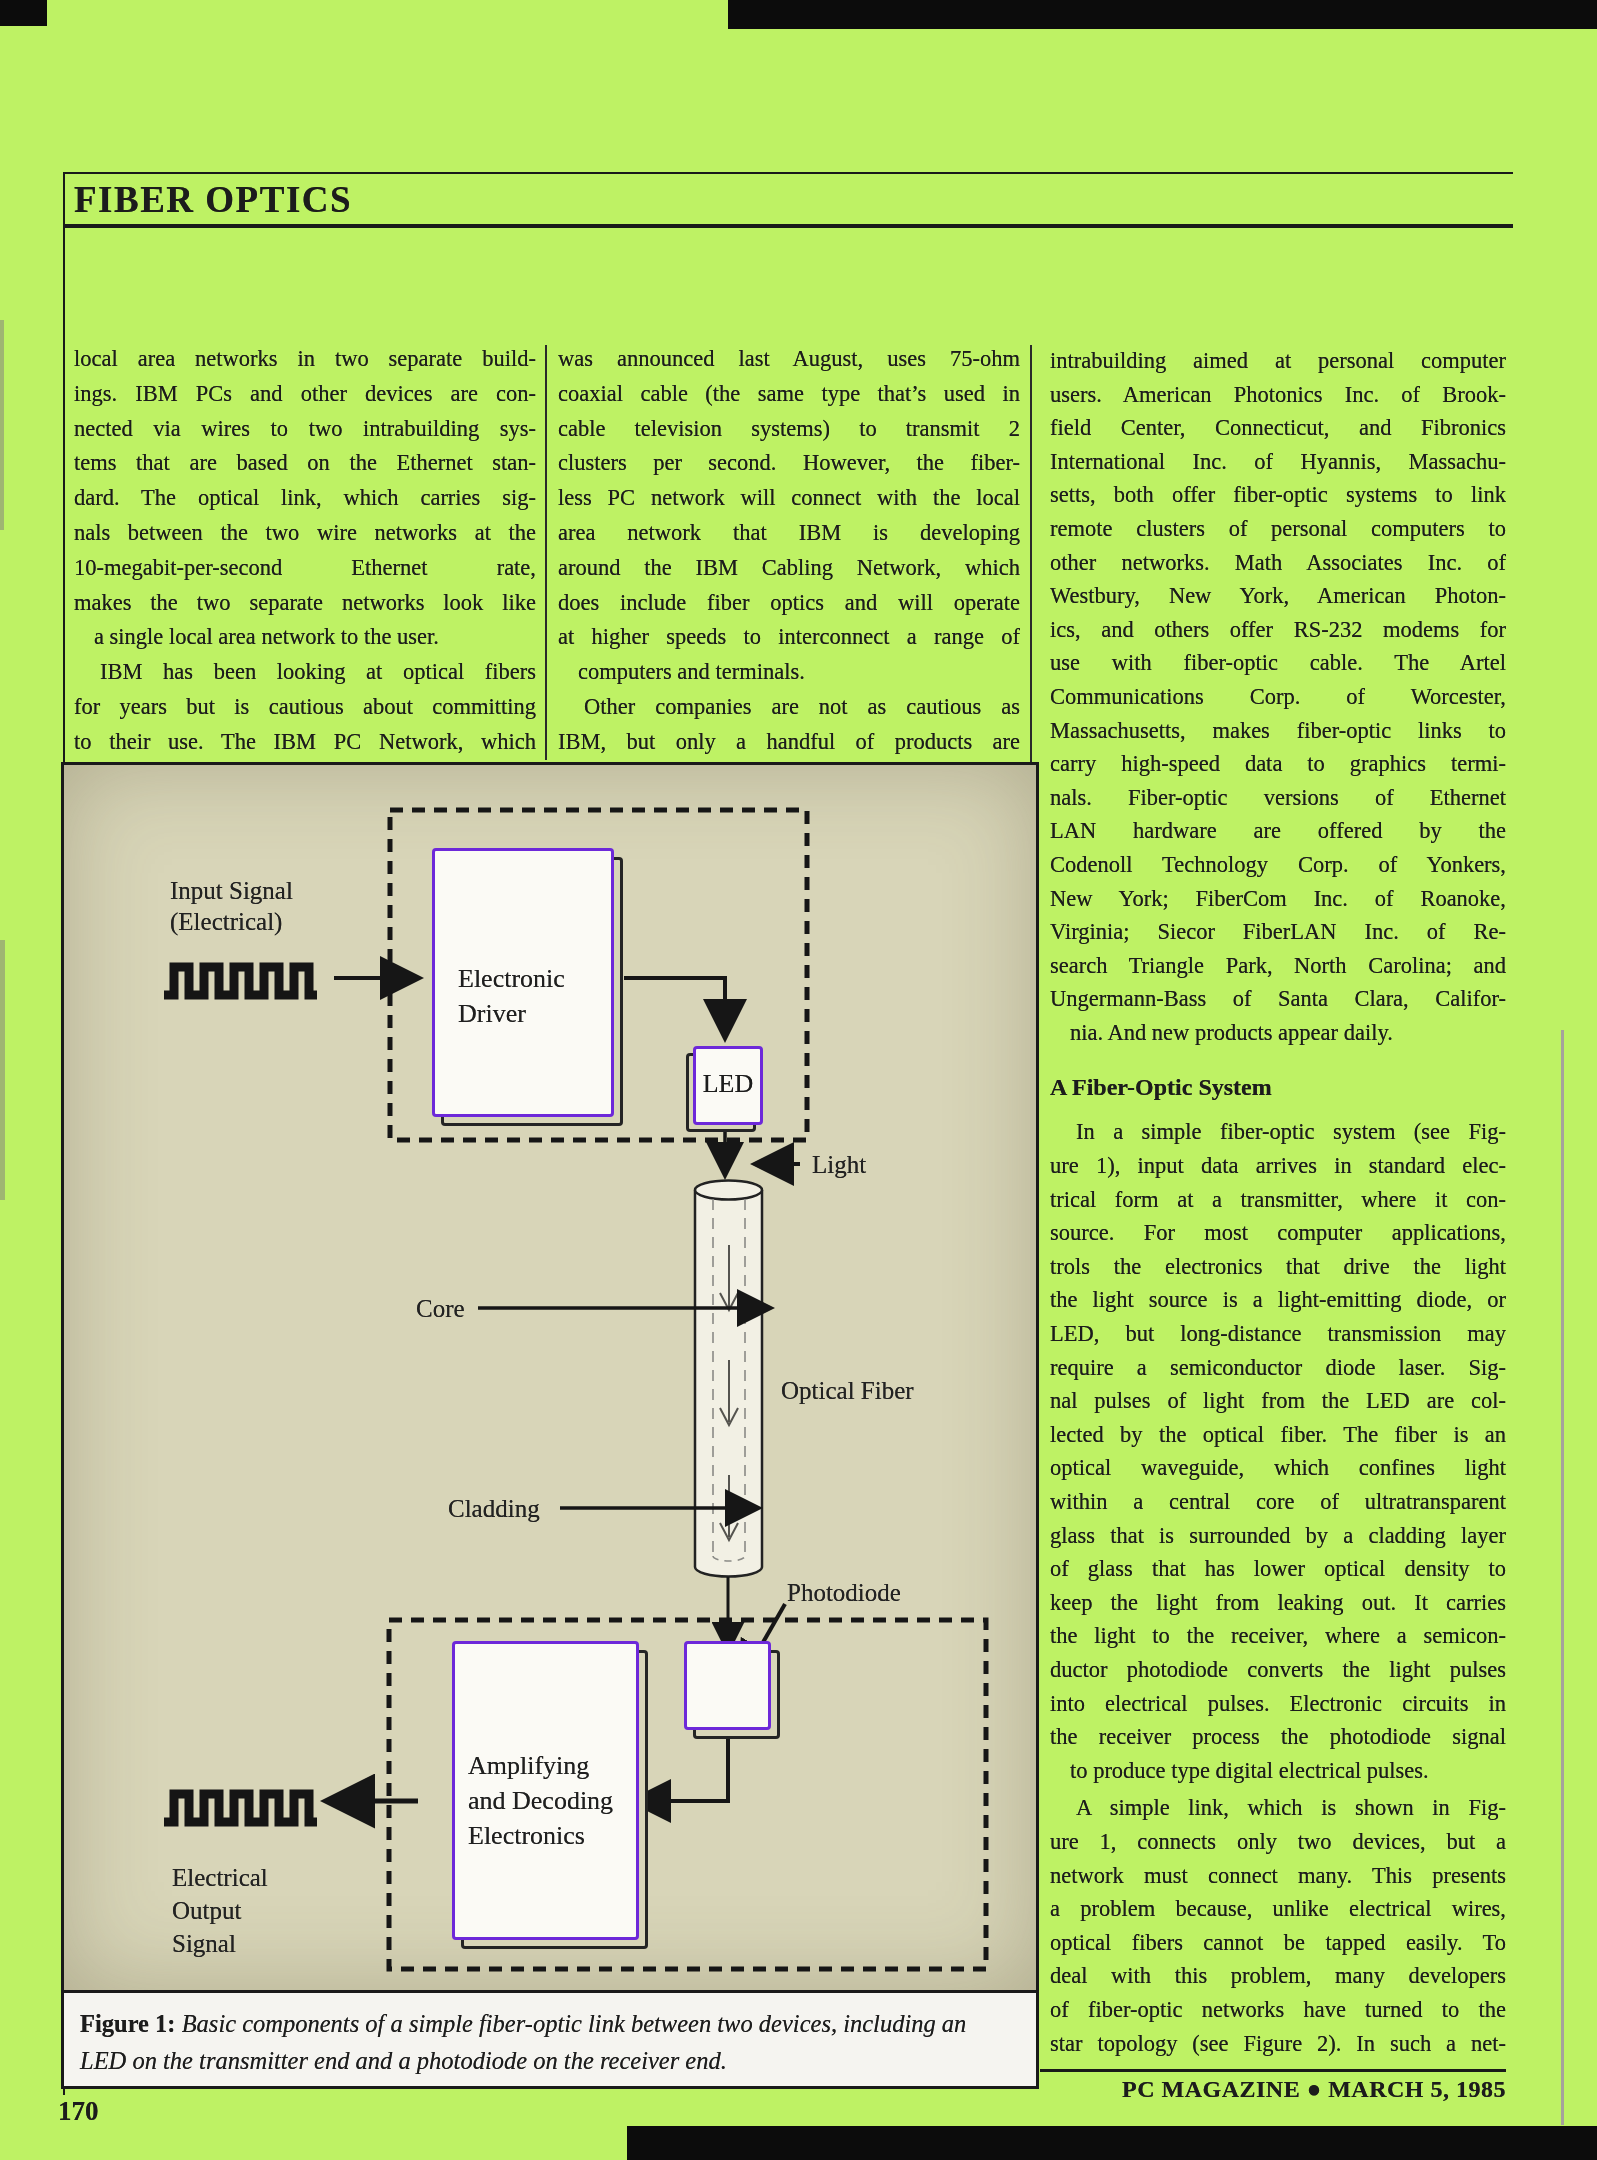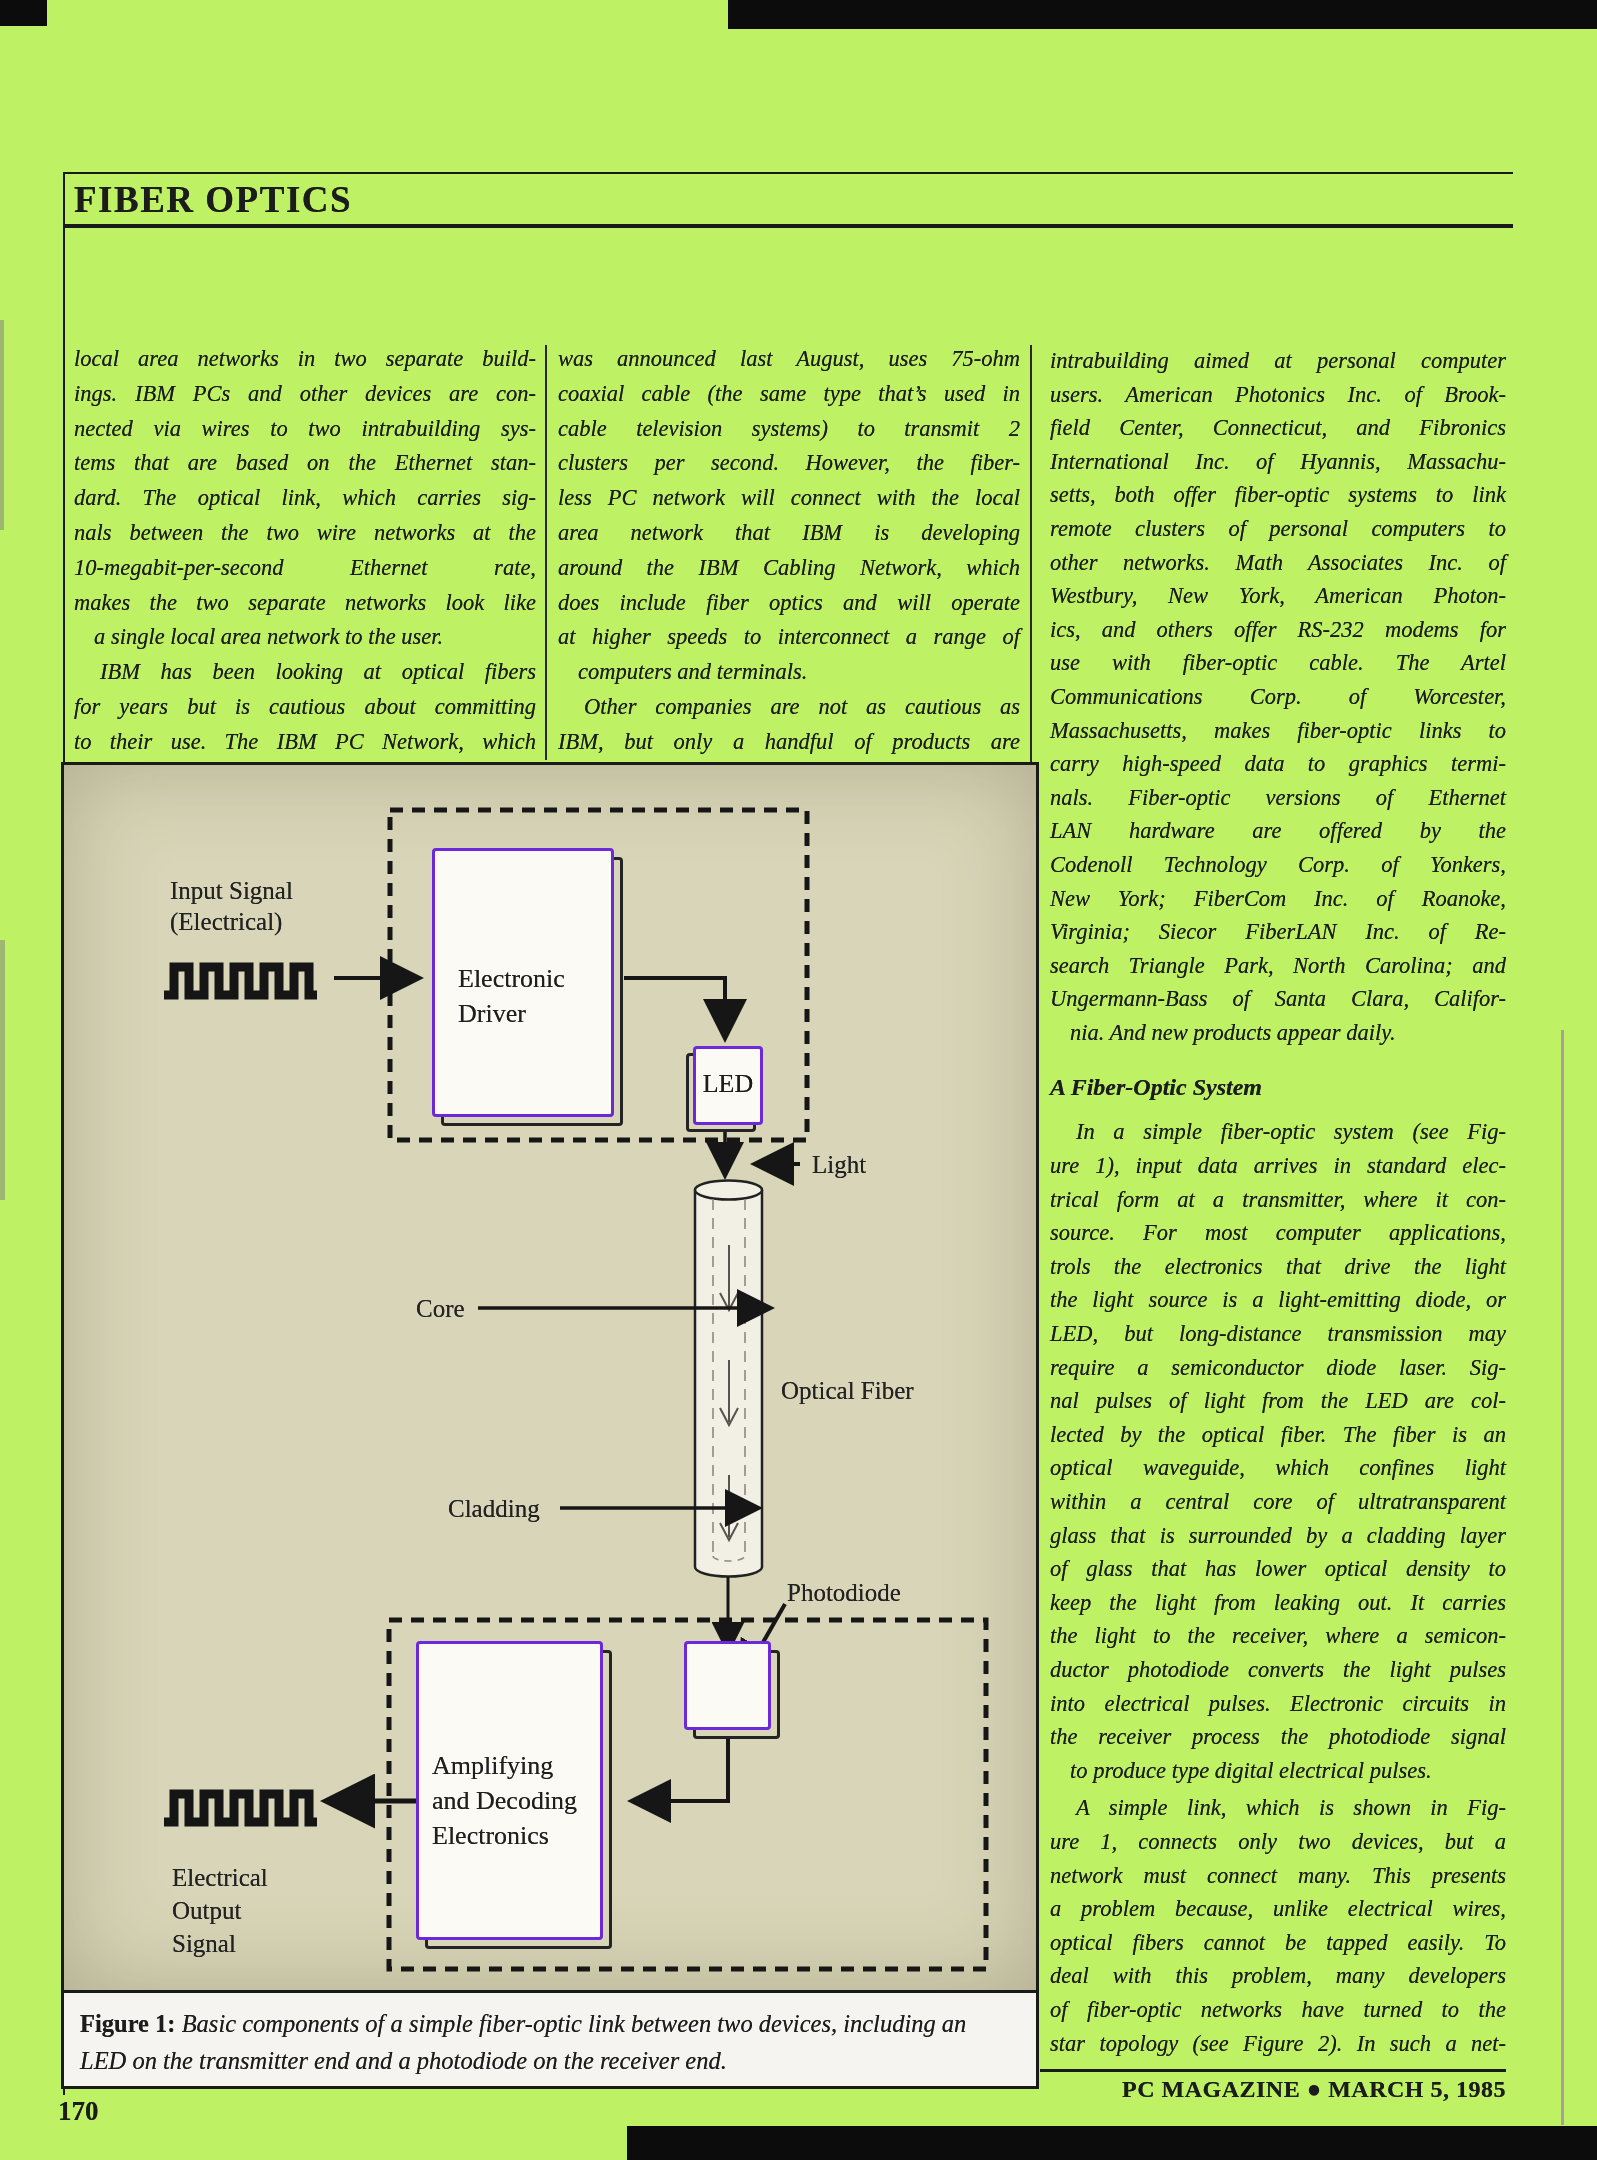--- a/index.html
+++ b/index.html
@@ -12,21 +12,21 @@
   .bar{position:absolute;background:#0c0c0c;}
   .streak{position:absolute;background:#85837d;opacity:.55;}
   .edge-line{position:absolute;background:#a5a29c;}
 
   
   .rule{position:absolute;background:#1a1a1a;}
   .section-title{position:absolute;left:74px;top:178px;font-size:37px;font-weight:bold;
                  letter-spacing:1.5px;line-height:44px;}
 
   
-  .textcol{position:absolute;font-size:22.5px;font-style:italic;}
+  .textcol{position:absolute;font-size:22.5px;}
   .tline{height:34.8px;line-height:34.8px;text-align:justify;text-align-last:justify;white-space:nowrap;}
   .tline.last{text-align-last:left;margin-left:20px;}
   .tline.ind{text-indent:26px;}
   .col3 .tline{height:33.6px;line-height:33.6px;}
   .col-heading{font-size:24px;font-weight:bold;line-height:36px;height:36px;margin:20px 0 10px 0;}
   .part2{margin-top:0;}
   .part3{margin-top:4px;}
 
   
   .figure-frame{position:absolute;left:61px;top:762px;width:978px;border:3px solid #1a1a1a;background:#f5f4f0;}
@@ -205,21 +205,21 @@
         <path d="M100,1057 h10 v-28 h15 v28 h15 v-28 h15 v28 h15 v-28 h15 v28 h15 v-28 h15 v28 h15 v-28 h15 v28 h8" fill="none" stroke="#151515" stroke-width="9"></path>
       </svg>
 
       <div class="white-box" style="left:368px;top:83px;width:182px;height:269px;">
         <div class="box-text ink" style="padding:110px 0 0 23px;">Electronic
 Driver</div>
       </div>
       <div class="white-box slab-left" style="left:629px;top:281px;width:70px;height:79px;">
         <span class="led-text ink">LED</span>
       </div>
-      <div class="white-box" style="left:352px;top:876px;width:187px;height:299px;">
+      <div class="white-box" style="left:388px;top:876px;width:187px;height:299px;">
         <div class="box-text ink" style="padding:104px 0 0 13px;">Amplifying
 and Decoding
 Electronics</div>
       </div>
       <div class="white-box" style="left:620px;top:876px;width:87px;height:89px;"></div>
 
       <div class="fig-label ink" style="left:106px;top:110px;">Input Signal
 (Electrical)</div>
       <div class="fig-label ink" style="left:748px;top:384px;">Light</div>
       <div class="fig-label ink" style="left:352px;top:528px;">Core</div>

